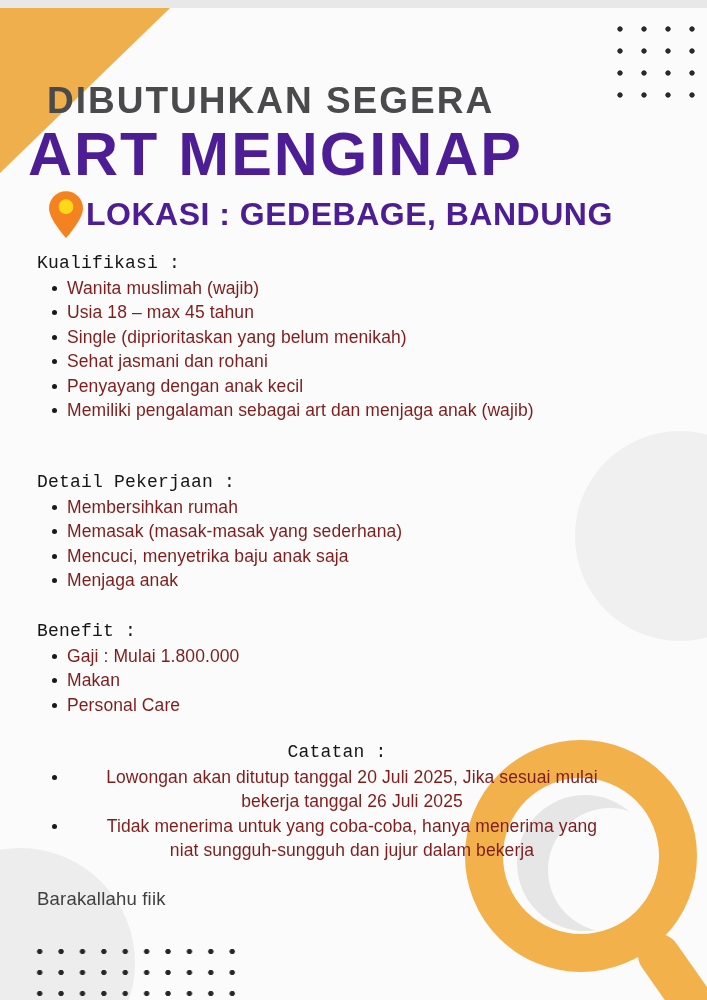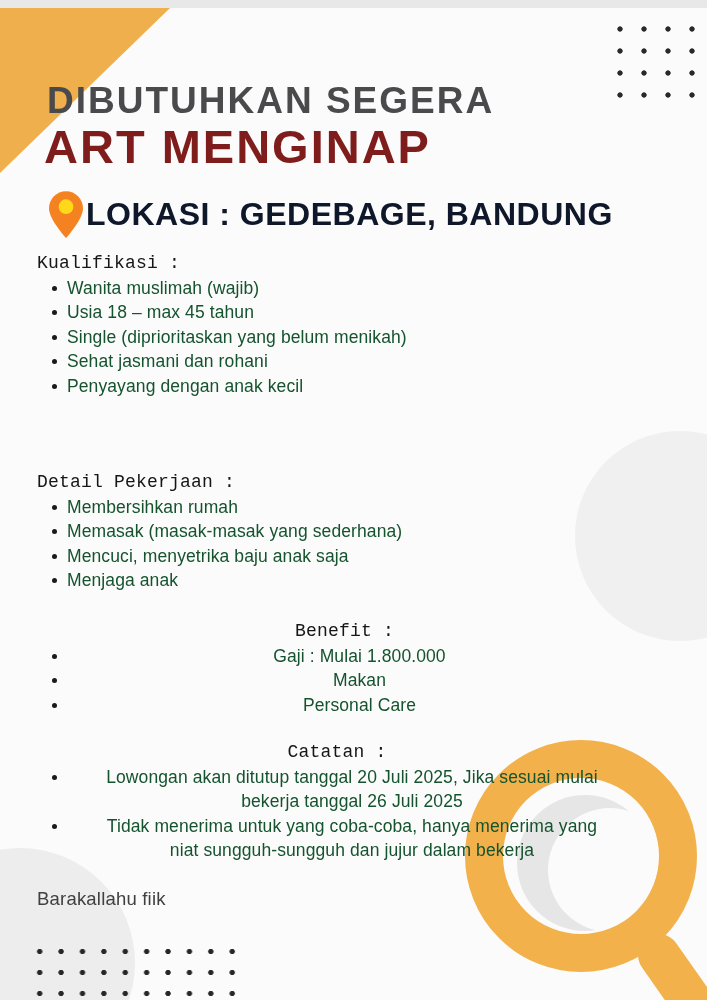--- a/index.html
+++ b/index.html
@@ -47,48 +47,48 @@
     transform:rotate(-35deg);
     transform-origin:50% 0;
   }
   
   .headline{
     position:absolute;left:47px;top:72px;z-index:4;
     font-size:37px;font-weight:700;letter-spacing:2px;
     color:#4A4A4C;white-space:nowrap;
   }
   .big-title{
-    position:absolute;left:44px;top:111px;z-index:4;
-    font-size:47px;font-weight:700;letter-spacing:2px;
-    color:#7f1d1d;white-space:nowrap;
+    position:absolute;left:28px;top:111px;z-index:4;
+    font-size:61px;font-weight:700;letter-spacing:2px;
+    color:#4c1d95;white-space:nowrap;
   }
   .location-row{
     position:absolute;left:49px;top:183px;z-index:4;
     display:flex;align-items:flex-start;gap:3px;
   }
   .pin-icon{width:34px;height:47px;flex:0 0 auto;}
   .location-label{
     font-size:32px;font-weight:700;letter-spacing:0.5px;
-    color:#0f172a;margin-top:5px;white-space:nowrap;
+    color:#4c1d95;margin-top:5px;white-space:nowrap;
   }
   
   .section{position:absolute;left:37px;z-index:4;width:615px;}
   .s-kualifikasi{top:243px;}
   .s-detail{top:462px;}
-  .s-benefit{top:611px;text-align:center;}
+  .s-benefit{top:611px;}
   .s-catatan{top:732px;width:600px;text-align:center;}
   .section h3{
     margin:0;font-size:18px;font-weight:500;
     line-height:24.5px;color:#161616;letter-spacing:0.2px;font-family:Liberation Mono, monospace;
   }
   .section ul{list-style:none;margin:0;padding:0;}
   .section li{
     position:relative;padding-left:30px;
     font-size:17.5px;font-weight:500;line-height:24.5px;
-    color:#14532d;white-space:pre-line;letter-spacing:0.1px;
+    color:#7f1d1d;white-space:pre-line;letter-spacing:0.1px;
   }
   .section li::before{
     content:"";position:absolute;left:15px;top:10px;
     width:5px;height:5px;border-radius:50%;background:#1a1a1a;
   }
   .closing{
     position:absolute;left:37px;top:880px;z-index:4;
     font-size:18.5px;font-weight:500;color:#404040;letter-spacing:0.2px;
   }
 </style>
@@ -119,20 +119,21 @@
   </div>
 
   <div class="section s-kualifikasi">
     <h3>Kualifikasi :</h3>
     <ul>
       <li>Wanita muslimah (wajib)</li>
       <li>Usia 18 – max 45 tahun</li>
       <li>Single (diprioritaskan yang belum menikah)</li>
       <li>Sehat jasmani dan rohani</li>
       <li>Penyayang dengan anak kecil</li>
+      <li>Memiliki pengalaman sebagai art dan menjaga anak (wajib)</li>
     </ul>
   </div>
 
   <div class="section s-detail">
     <h3>Detail Pekerjaan :</h3>
     <ul>
       <li>Membersihkan rumah</li>
       <li>Memasak (masak-masak yang sederhana)</li>
       <li>Mencuci, menyetrika baju anak saja</li>
       <li>Menjaga anak</li>

